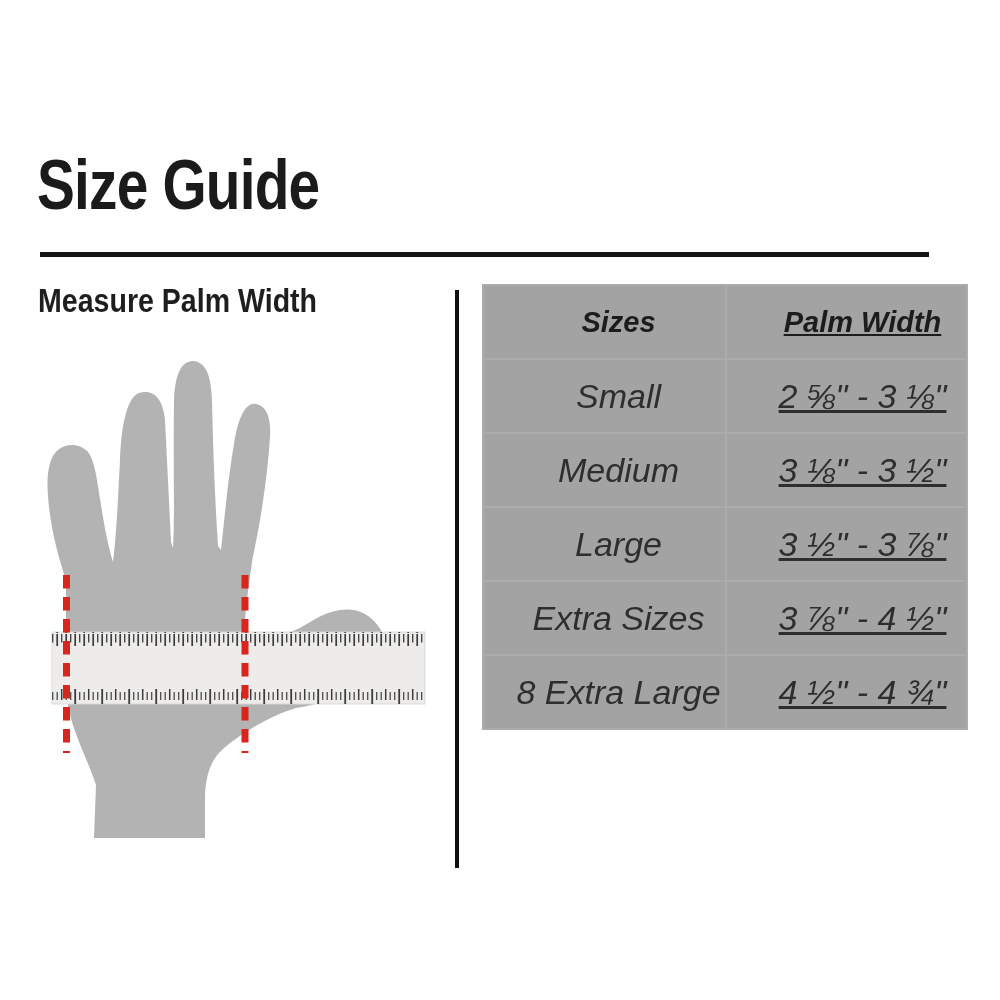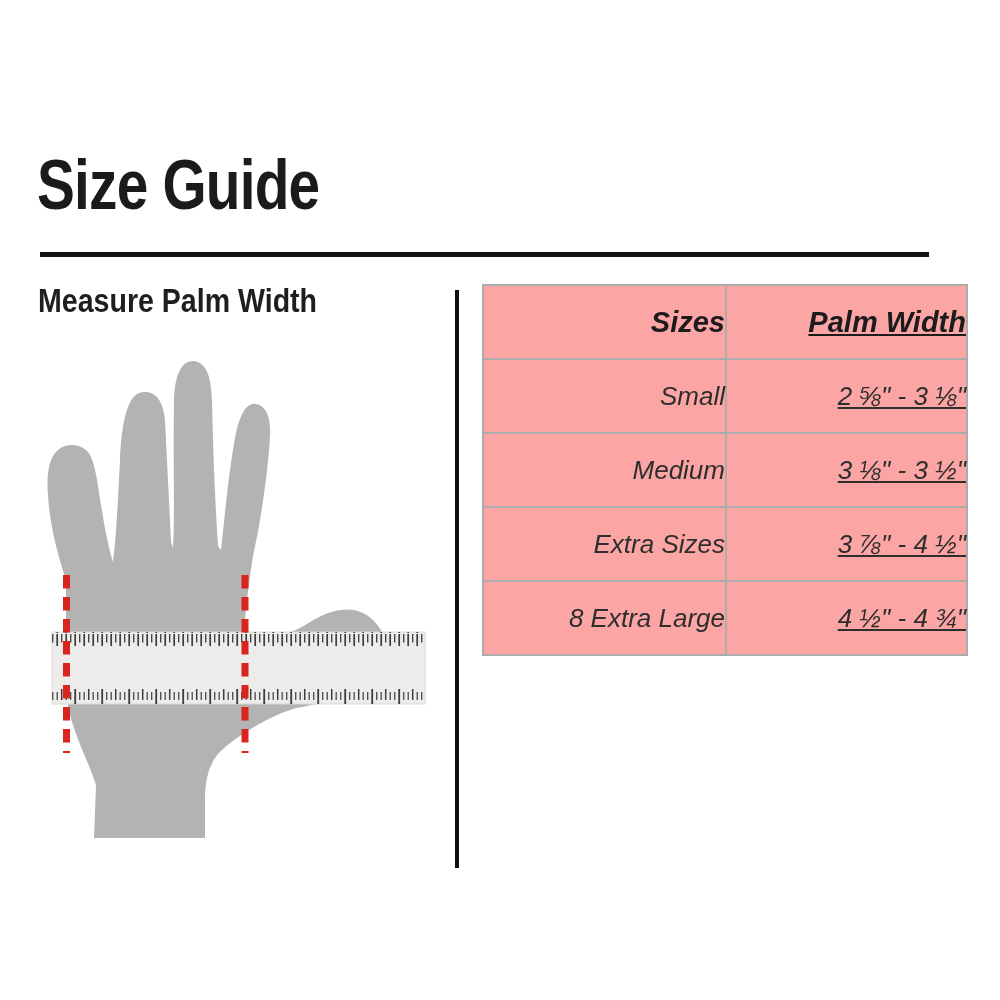--- a/index.html
+++ b/index.html
@@ -14,23 +14,23 @@
   #section-heading { left:38px; top:283px; font-size:34px; font-weight:bold; color:#1e1e1e;
                      line-height:1.0; white-space:nowrap;
                      transform:scaleX(.84); transform-origin:left top; }
   #panel-divider { left:455px; top:290px; width:4px; height:578px; background:#101010; }
 
   #hand-figure { left:20px; top:340px; }
 
   #size-table { position:absolute; left:482px; top:284px; width:484px;
                 border-collapse:collapse; table-layout:fixed; font-style:italic; }
   #size-table th, #size-table td { border:2px solid #acacac; height:74px;
-                vertical-align:middle; text-align:right; background:#fca5a5; }
+                vertical-align:middle; text-align:center; background:#a3a3a3; }
   #size-table th { font-size:29px; font-weight:bold; color:#1c1c1c; padding-left:28px; }
-  #size-table td { font-size:26px; color:#2e2e2e; padding-left:28px; }
+  #size-table td { font-size:34px; color:#2e2e2e; padding-left:28px; }
   #size-table th.value, #size-table td.value { padding-left:32px;text-decoration:underline; }
 </style>
 </head>
 <body>
 
 <div id="page-title" class="abs">Size Guide</div>
 <div id="title-rule" class="abs"></div>
 <div id="section-heading" class="abs">Measure Palm Width</div>
 <div id="panel-divider" class="abs"></div>
 
@@ -86,20 +86,24 @@
   <tbody>
     <tr>
       <td>Small</td>
       <td class="value">2 ⅝" - 3 ⅛"</td>
     </tr>
     <tr>
       <td>Medium</td>
       <td class="value">3 ⅛" - 3 ½"</td>
     </tr>
     <tr>
+      <td>Large</td>
+      <td class="value">3 ½" - 3 ⅞"</td>
+    </tr>
+    <tr>
       <td>Extra Sizes</td>
       <td class="value">3 ⅞" - 4 ½"</td>
     </tr>
     <tr>
       <td>8 Extra Large</td>
       <td class="value">4 ½" - 4 ¾"</td>
     </tr>
   </tbody>
 </table>
 

